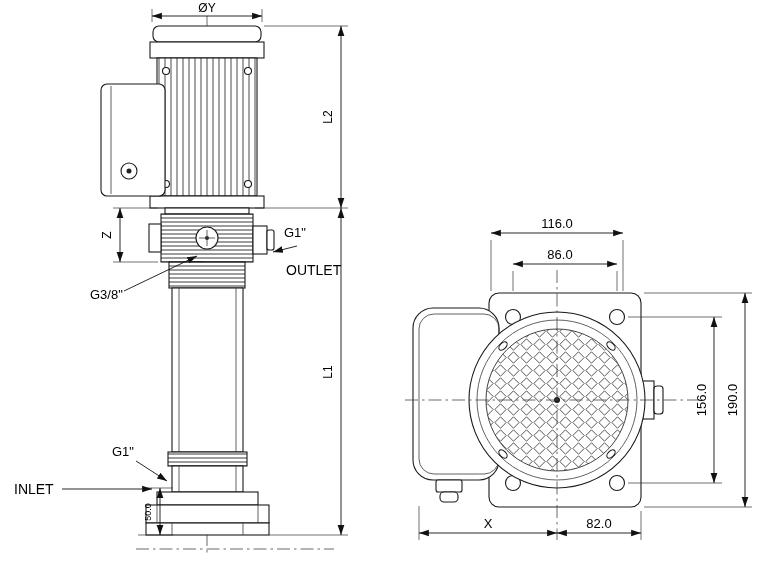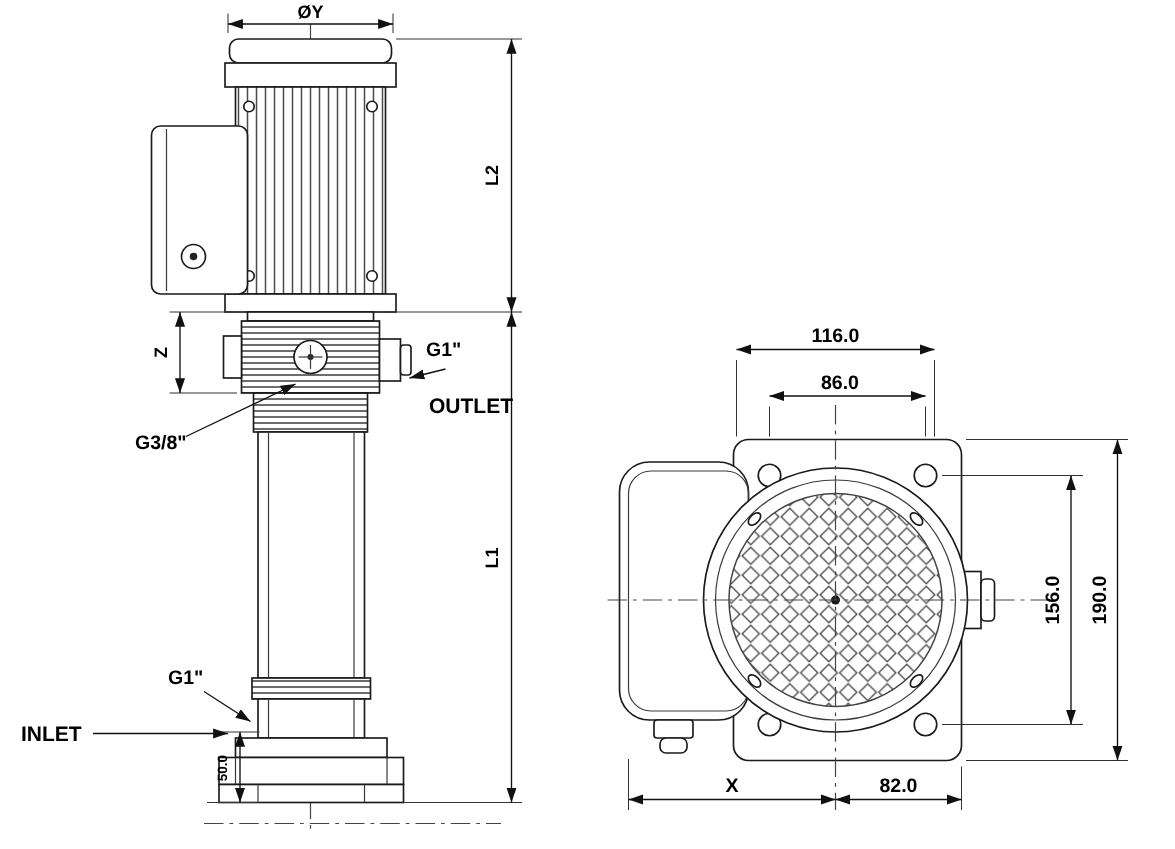--- a/index.html
+++ b/index.html
@@ -2,21 +2,20 @@
 <html><head>
 <meta charset="utf-8">
 <style>
   html, body { margin: 0; padding: 0; background: #ffffff; }
   .canvas {
     position: relative;
     width: 740px;
     height: 566px;
     background: #ffffff;
     font-family: "Liberation Sans", sans-serif;
-    font-weight: bold;
   }
   svg { display: block; }
   .part   { stroke: #1a1a1a; stroke-width: 1.1; fill: #ffffff; }
   .part-h { stroke: #1a1a1a; stroke-width: 1.1; fill: url(#hatch); }
   .thin   { stroke: #3a3a3a; stroke-width: 0.8; fill: none; }
   .ext    { stroke: #333333; stroke-width: 0.7; fill: none; }
   .dim    { stroke: #111111; stroke-width: 0.9; fill: none;
             marker-start: url(#arw); marker-end: url(#arw); }
   .leader { stroke: #111111; stroke-width: 0.9; fill: none;
             marker-end: url(#arw); }

